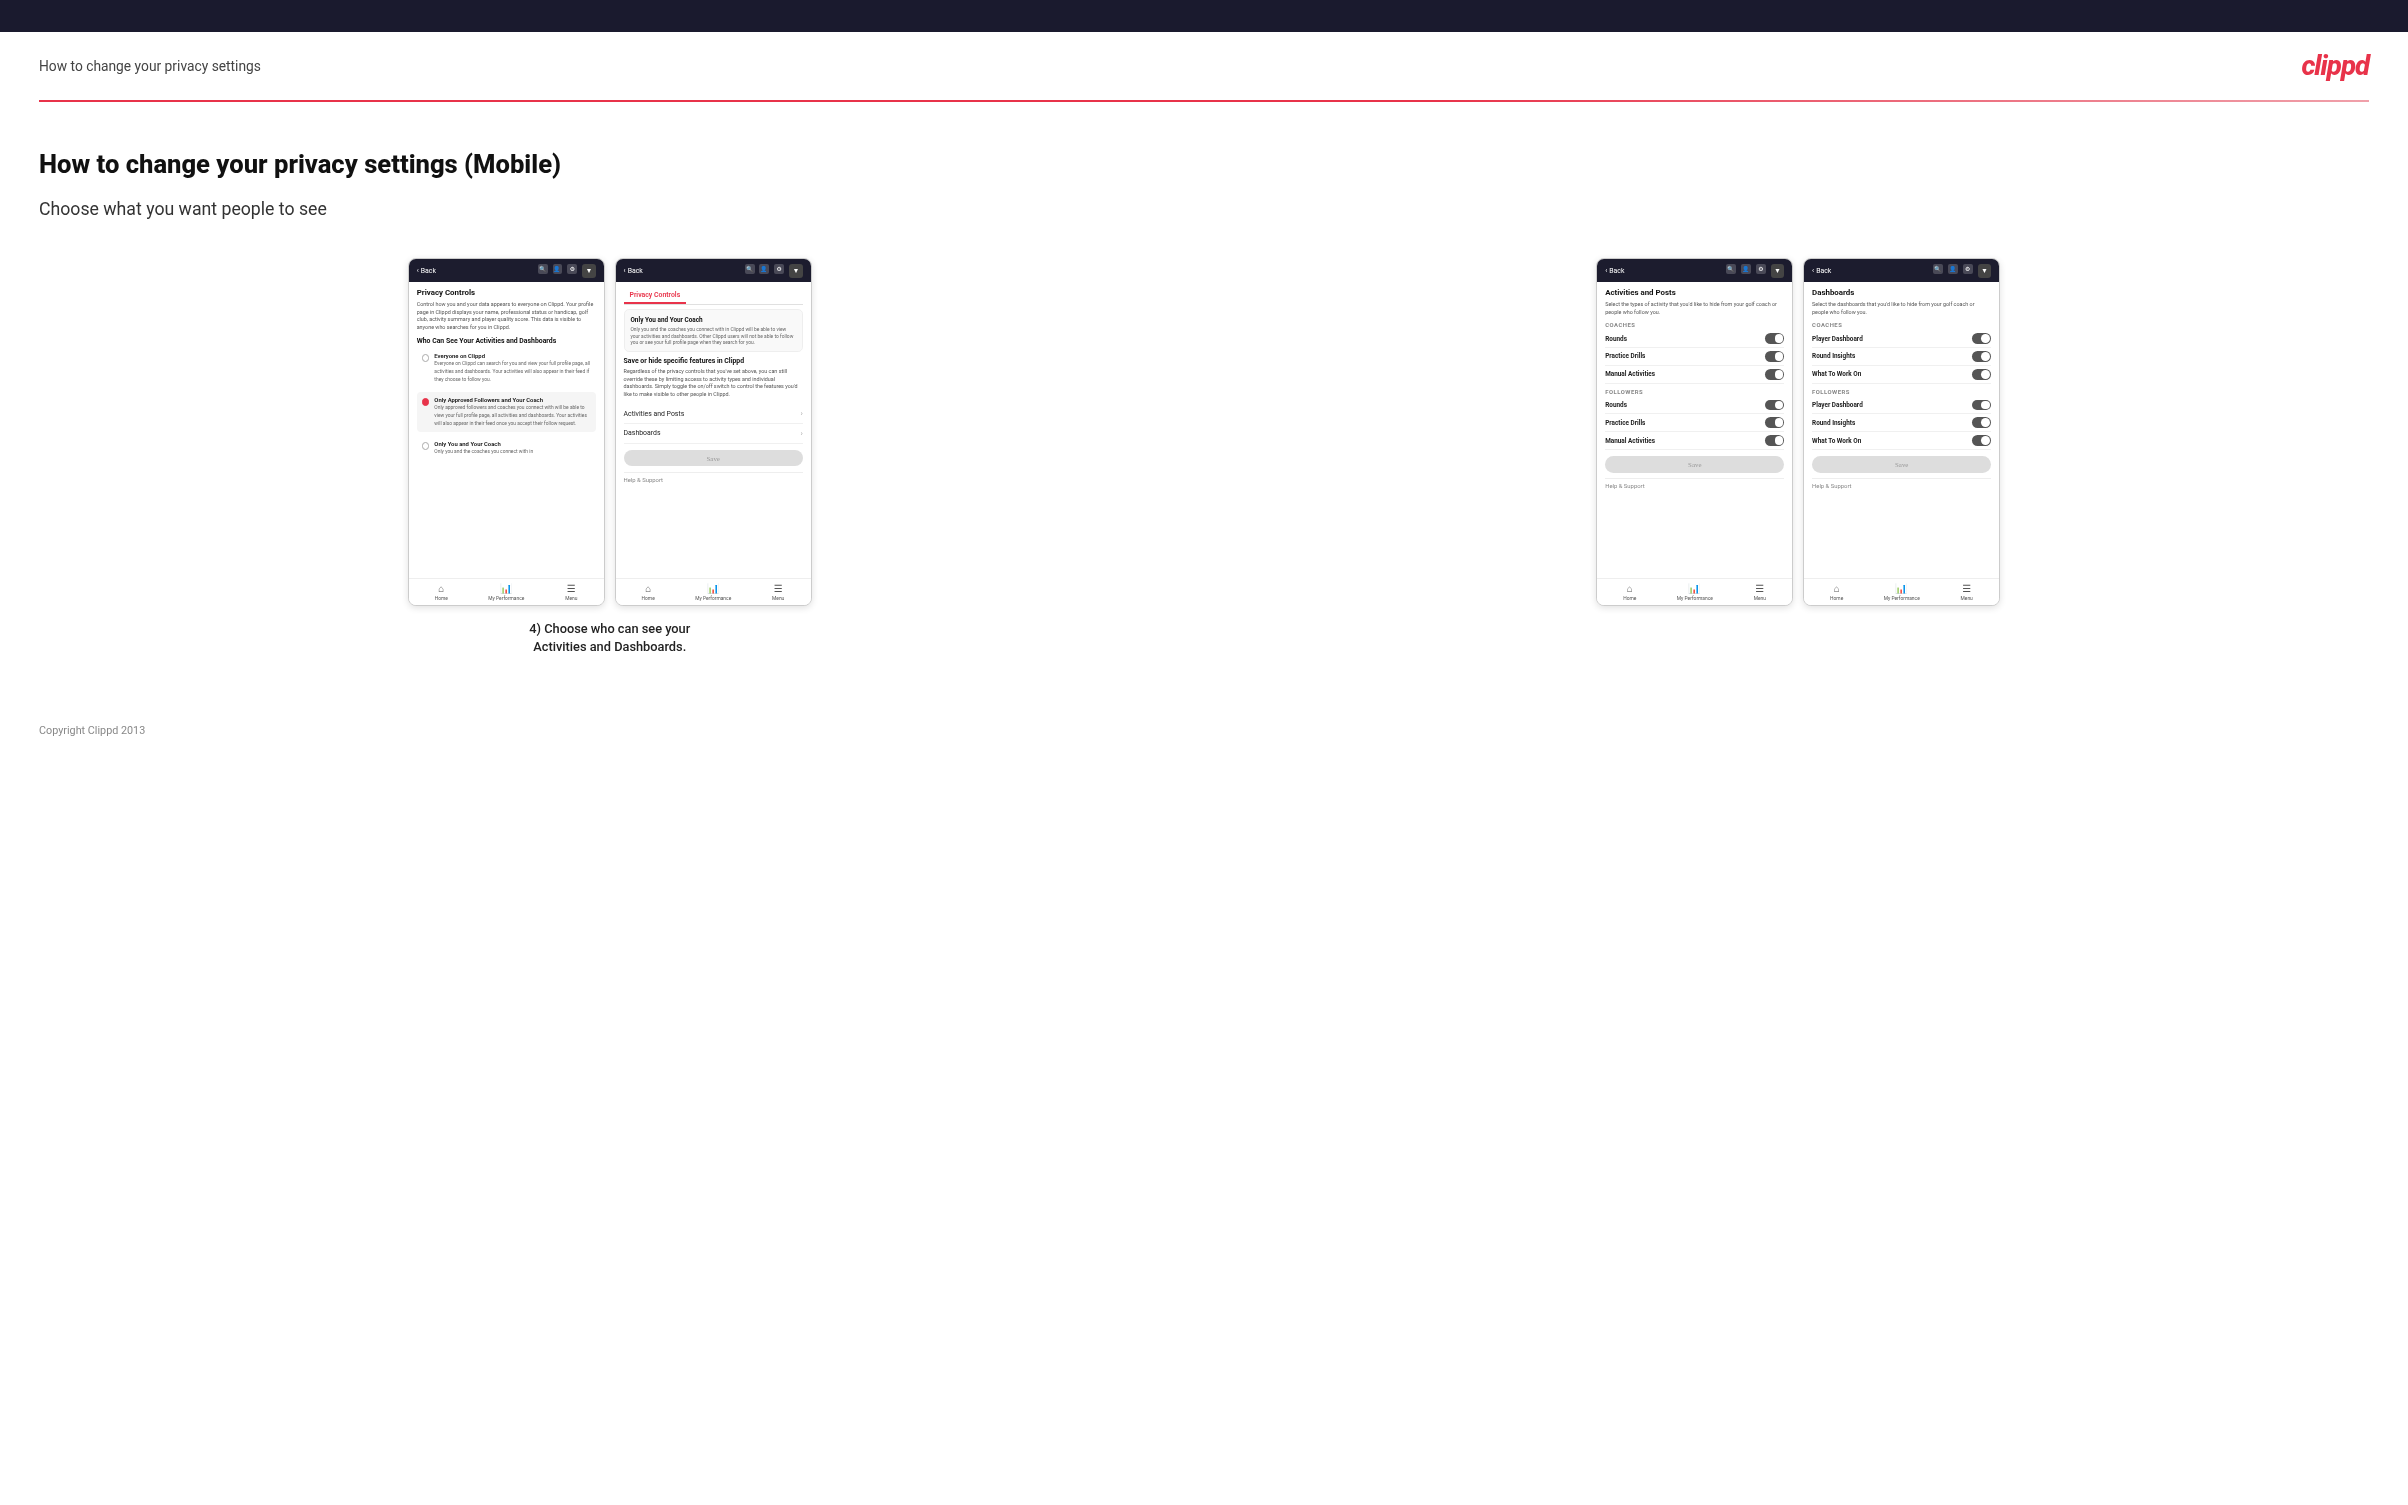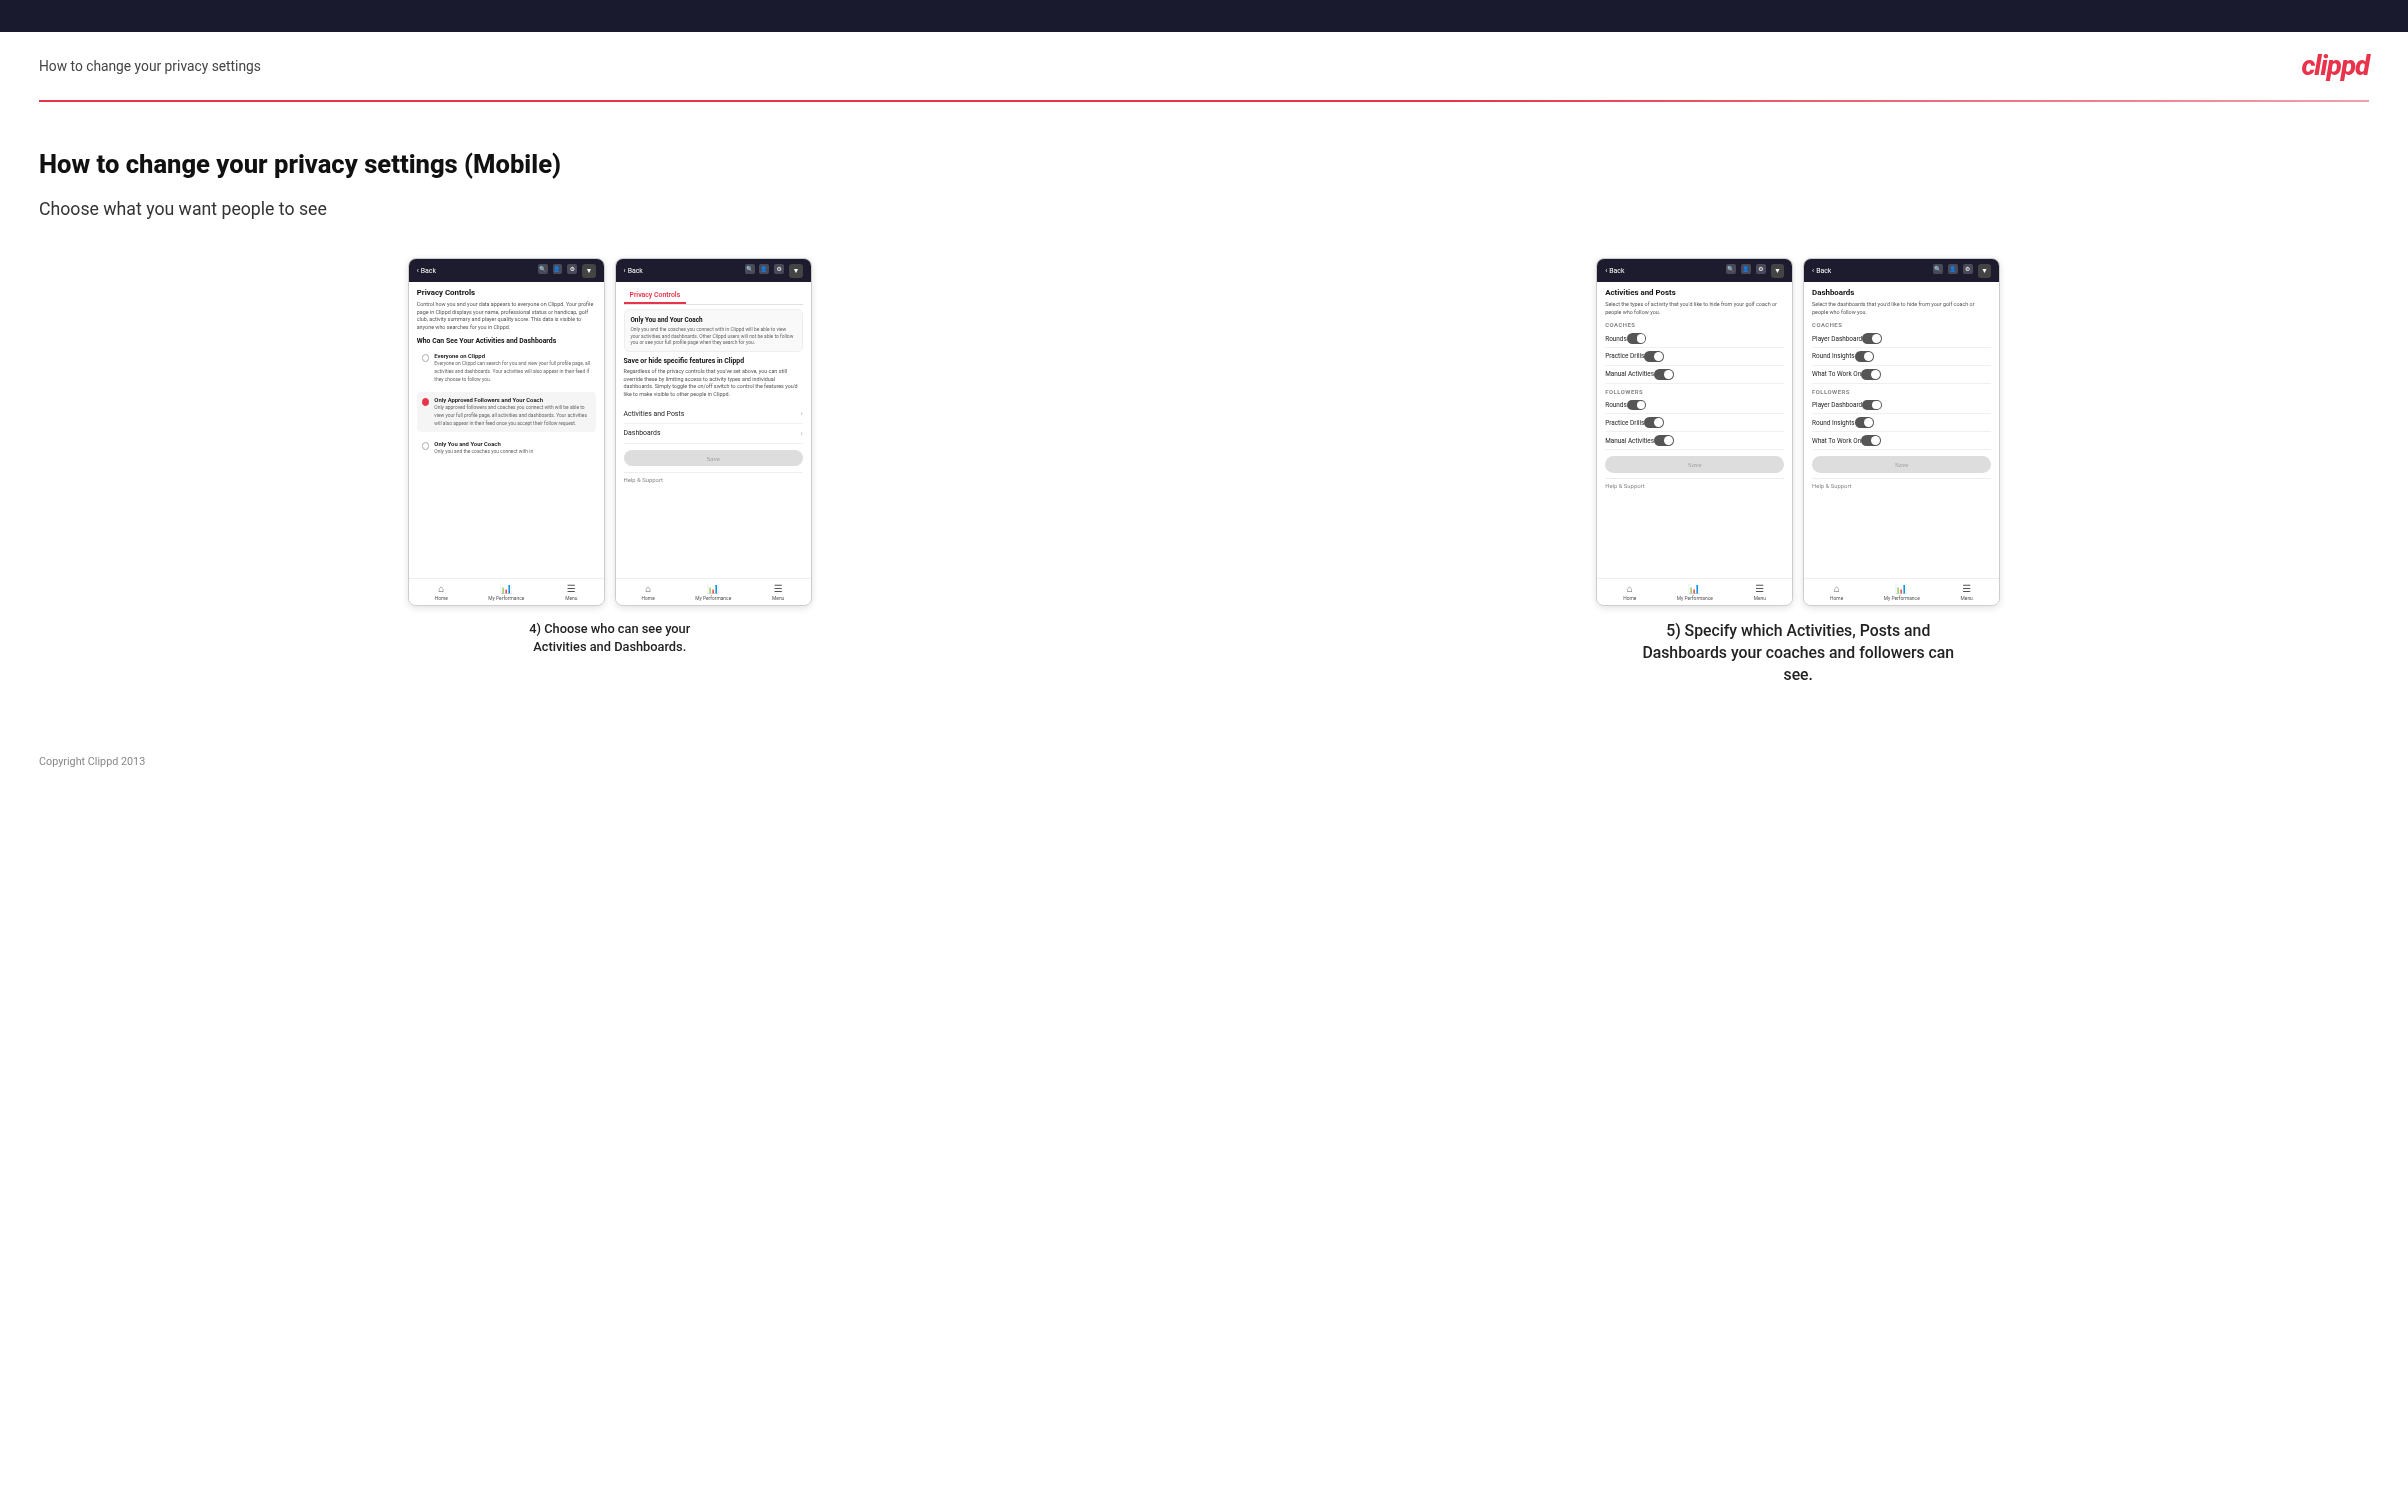--- a/index.html
+++ b/index.html
@@ -168,22 +168,24 @@
       font-size: 4.9px;
       color: #666;
       line-height: 1.3;
       margin-top: 1px;
     }
 
     
     .toggle-row {
       display: flex;
       align-items: center;
+      justify-content: space-between;
       padding: 3px 0;
       border-bottom: 1px solid #f0f0f0;
+      font-weight: bold;
     }
     .toggle-label {
       font-size: 6.4px;
       color: #222;
     }
     .toggle-switch {
       width: 19.7px;
       height: 10.8px;
       background: #555;
       border-radius: 5.9px;
@@ -637,21 +639,20 @@
             </div>
             <div class="bottom-nav-item">
               <span class="bottom-nav-icon">☰</span>
               <span class="bottom-nav-label">Menu</span>
             </div>
           </div>
         </div>
 
       </div>
 
-      <div class="screenshot-caption large">5) Specify which Activities, Posts and Dashboards your  coaches and followers can see.</div>
     </div>
 
   </div>
 
 </div>
 
 <div class="copyright">Copyright Clippd 2013</div>
 
 
 </body></html>

